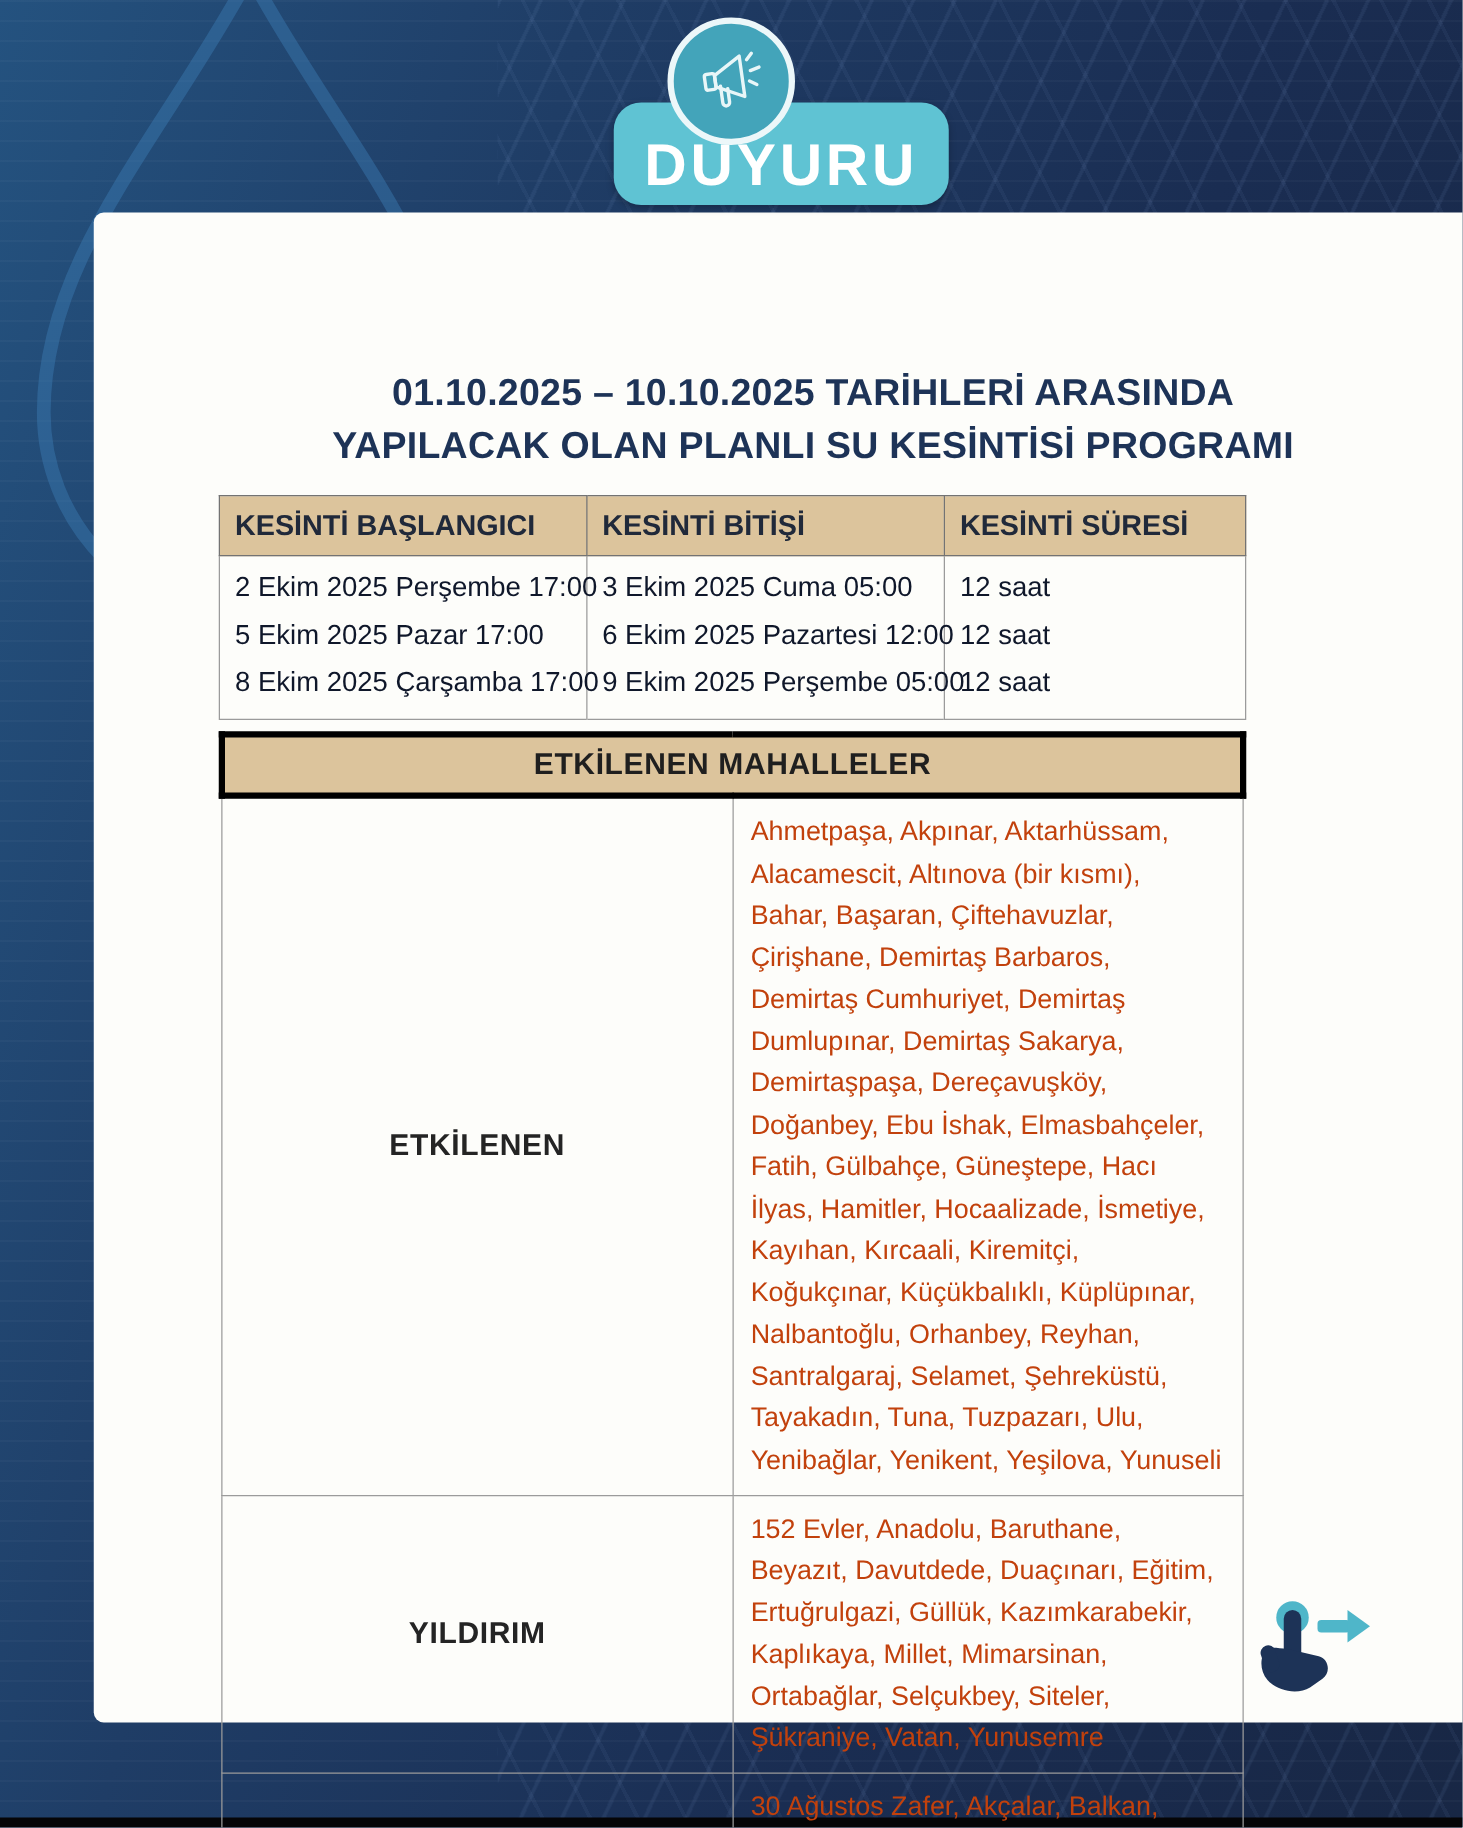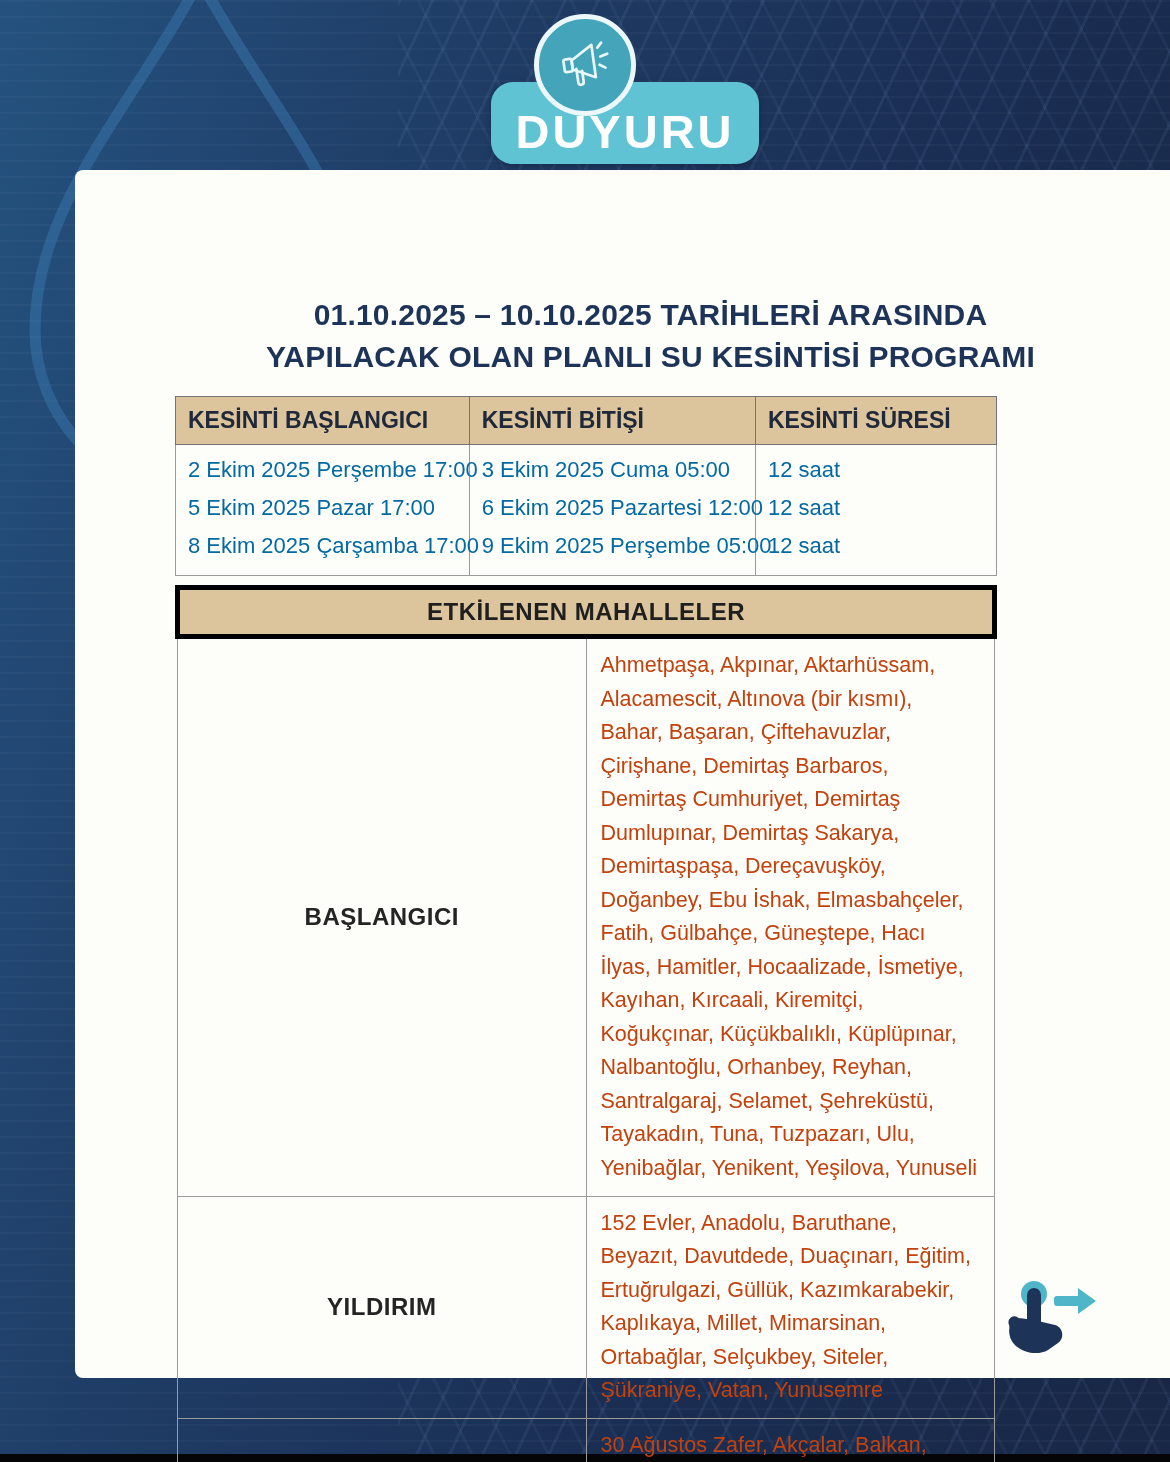--- a/index.html
+++ b/index.html
@@ -42,21 +42,21 @@
   
   .tables{position:absolute;left:100px;top:226px;width:822px;}
   table{width:100%;border-collapse:collapse;table-layout:fixed;}
   .schedule-table{border:1px solid #9b9b9b;}
   .schedule-table th{
     background:#dcc49c;color:#20293a;font-weight:bold;font-size:23px;
     text-align:left;padding:10px 12px;border:1px solid #737373;}
   .schedule-table td{
     border-left:1px solid #9b9b9b;border-right:1px solid #9b9b9b;
     padding:6px 12px 10px 12px;vertical-align:top;}
-  .sched-line{font-size:22px;color:#0369a1;padding:6px 0;white-space:nowrap;}
+  .sched-line{font-size:22px;color:#0f172a;padding:6px 0;white-space:nowrap;}
   .col-start{width:36%;} .col-end{width:35%;margin-left:28px;} .col-dur{width:29%;}
 
   .affected-table{border:1px solid #9b9b9b;margin-top:9px;}
   .section-header{
     background:#dcc49c;color:#1f1f1f;font-weight:bold;font-size:24px;
     text-align:center;padding:8px 10px;border:5px solid #000000;letter-spacing:.5px;}
   .district-name{
     width:35%;text-align:center;font-weight:bold;font-size:24px;color:#242424;
     border:1px solid #9b9b9b;vertical-align:middle;letter-spacing:.5px;}
   .district-list{
@@ -128,21 +128,21 @@
       </tr>
     </tbody>
       </table>
 
     <table class="affected-table">
       <tbody>
           <tr>
         <td class="section-header" colspan="2">ETKİLENEN MAHALLELER</td>
       </tr>
       <tr>
-        <td class="district-name">BAŞLANGICI</td>
+        <td class="district-name">ETKİLENEN</td>
         <td class="district-list">Ahmetpaşa, Akpınar, Aktarhüssam, Alacamescit, Altınova (bir kısmı), Bahar, Başaran, Çiftehavuzlar, Çirişhane, Demirtaş Barbaros, Demirtaş Cumhuriyet, Demirtaş Dumlupınar, Demirtaş Sakarya, Demirtaşpaşa, Dereçavuşköy, Doğanbey, Ebu İshak, Elmasbahçeler, Fatih, Gülbahçe, Güneştepe, Hacı İlyas, Hamitler, Hocaalizade, İsmetiye, Kayıhan, Kırcaali, Kiremitçi, Koğukçınar, Küçükbalıklı, Küplüpınar, Nalbantoğlu, Orhanbey, Reyhan, Santralgaraj, Selamet, Şehreküstü, Tayakadın, Tuna, Tuzpazarı, Ulu, Yenibağlar, Yenikent, Yeşilova, Yunuseli</td>
       </tr>
       <tr>
         <td class="district-name">YILDIRIM</td>
         <td class="district-list">152 Evler, Anadolu, Baruthane, Beyazıt, Davutdede, Duaçınarı, Eğitim, Ertuğrulgazi, Güllük, Kazımkarabekir, Kaplıkaya, Millet, Mimarsinan, Ortabağlar, Selçukbey, Siteler, Şükraniye, Vatan, Yunusemre</td>
       </tr>
       <tr>
         <td class="district-name">NİLÜFER</td>
         <td class="district-list">30 Ağustos Zafer, Akçalar, Balkan, Çamlıca, Gümüştepe, Hasanağa, Hasanağa Toki, HOSAB, İrfaniye Emekli Tokileri, Kayapa OSB, Kayapa Toki, Kızılcıklı, Kızılcıklı Toki, Konak, Odunluk</td>
       </tr>

